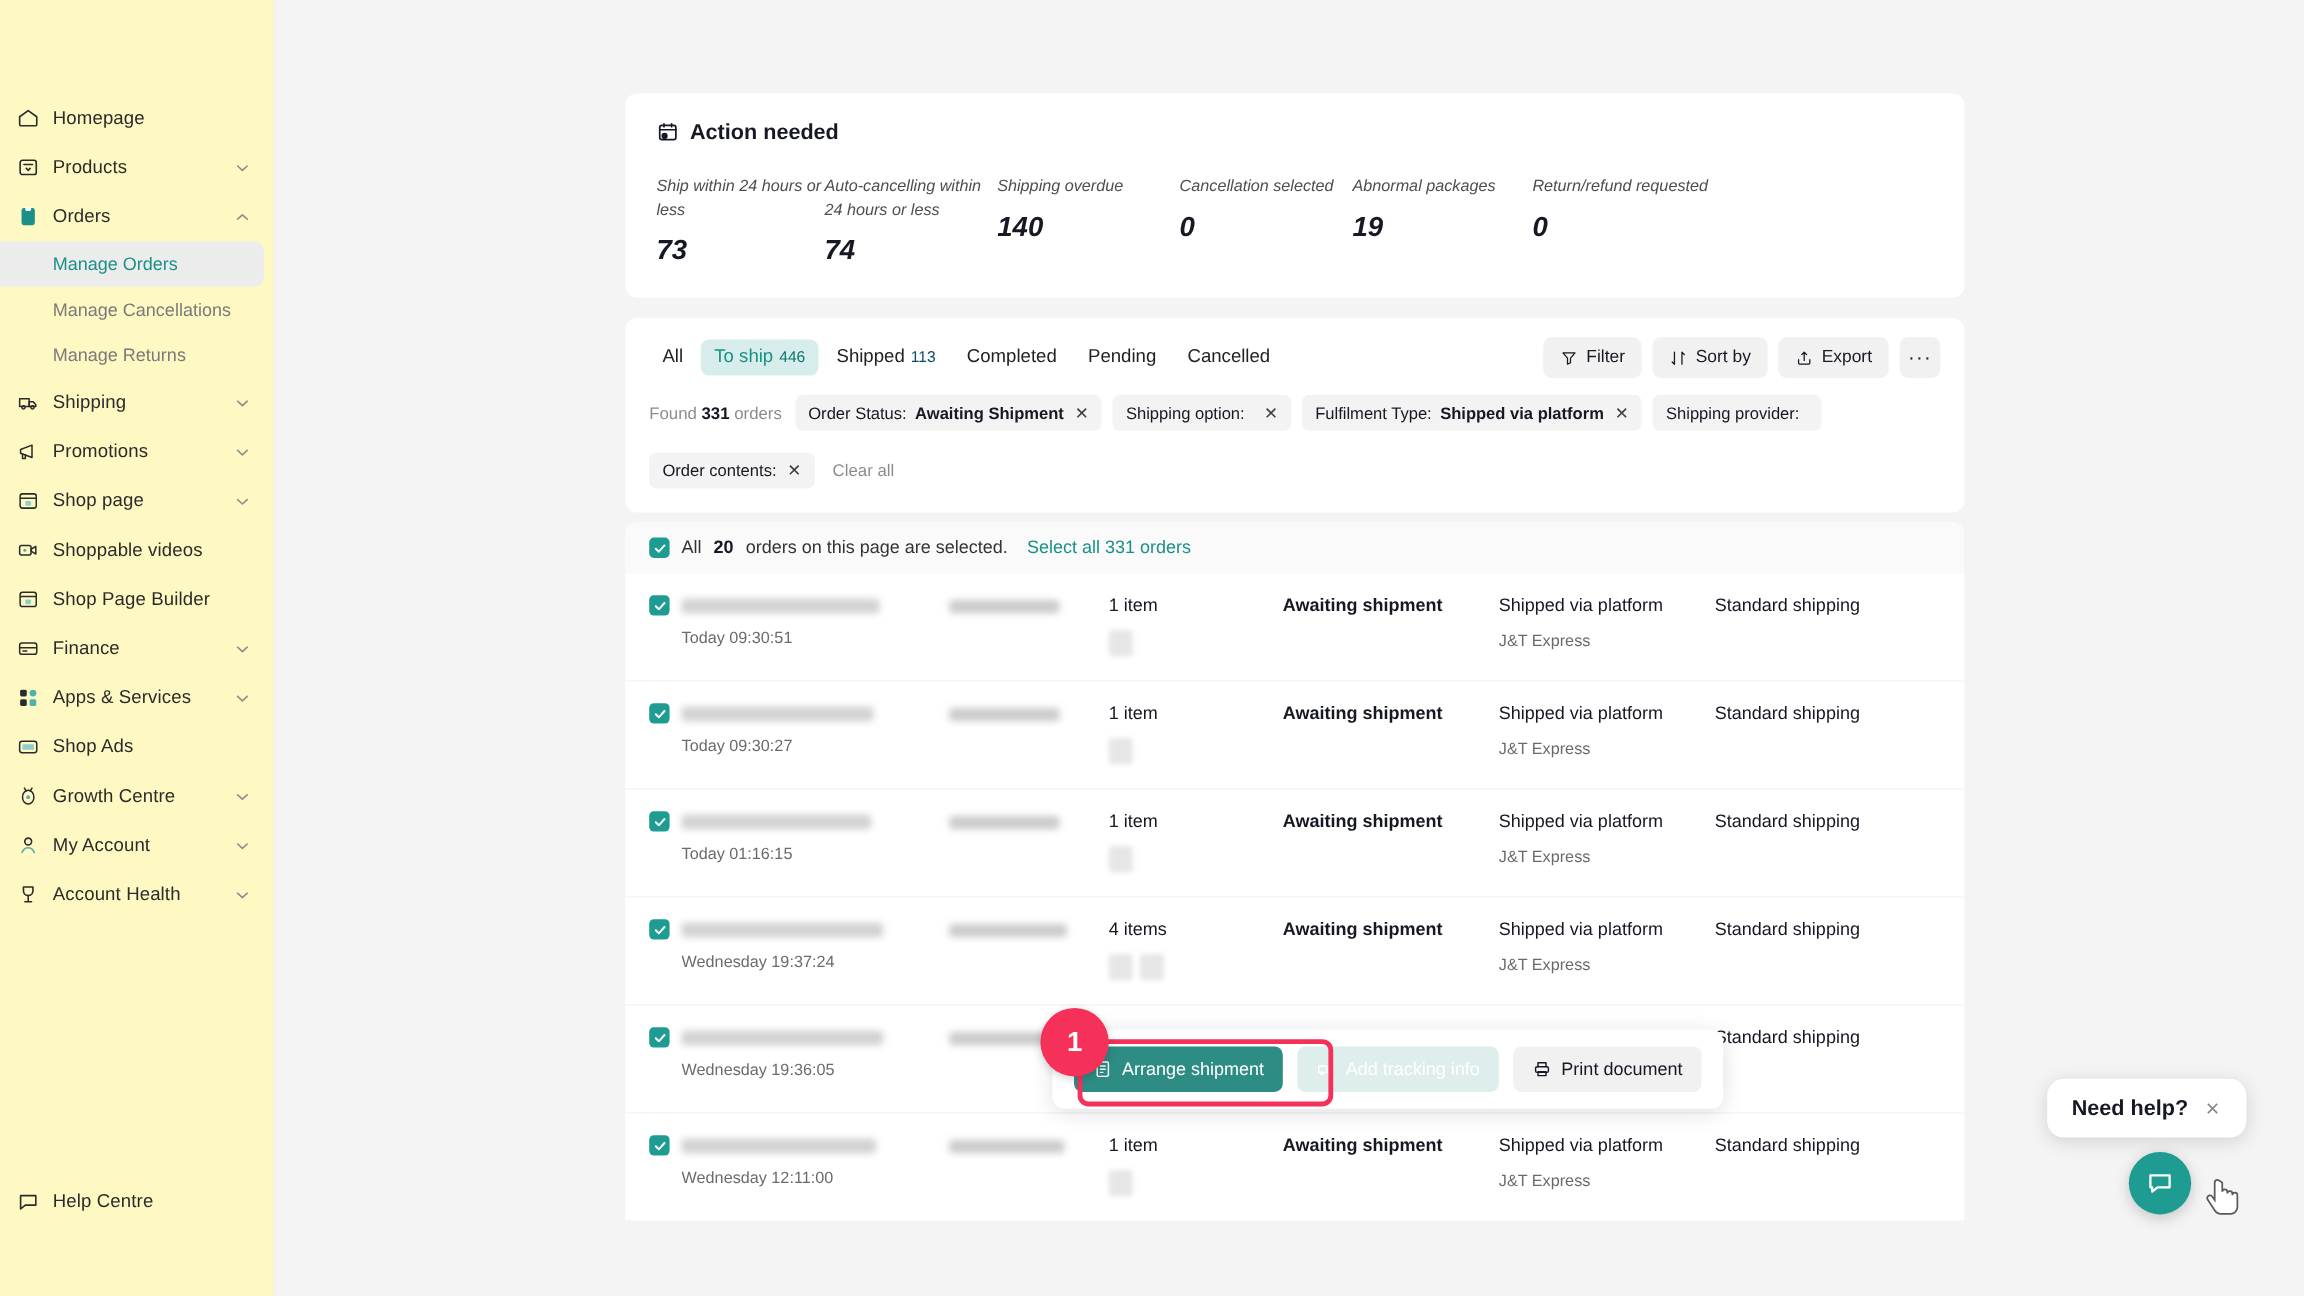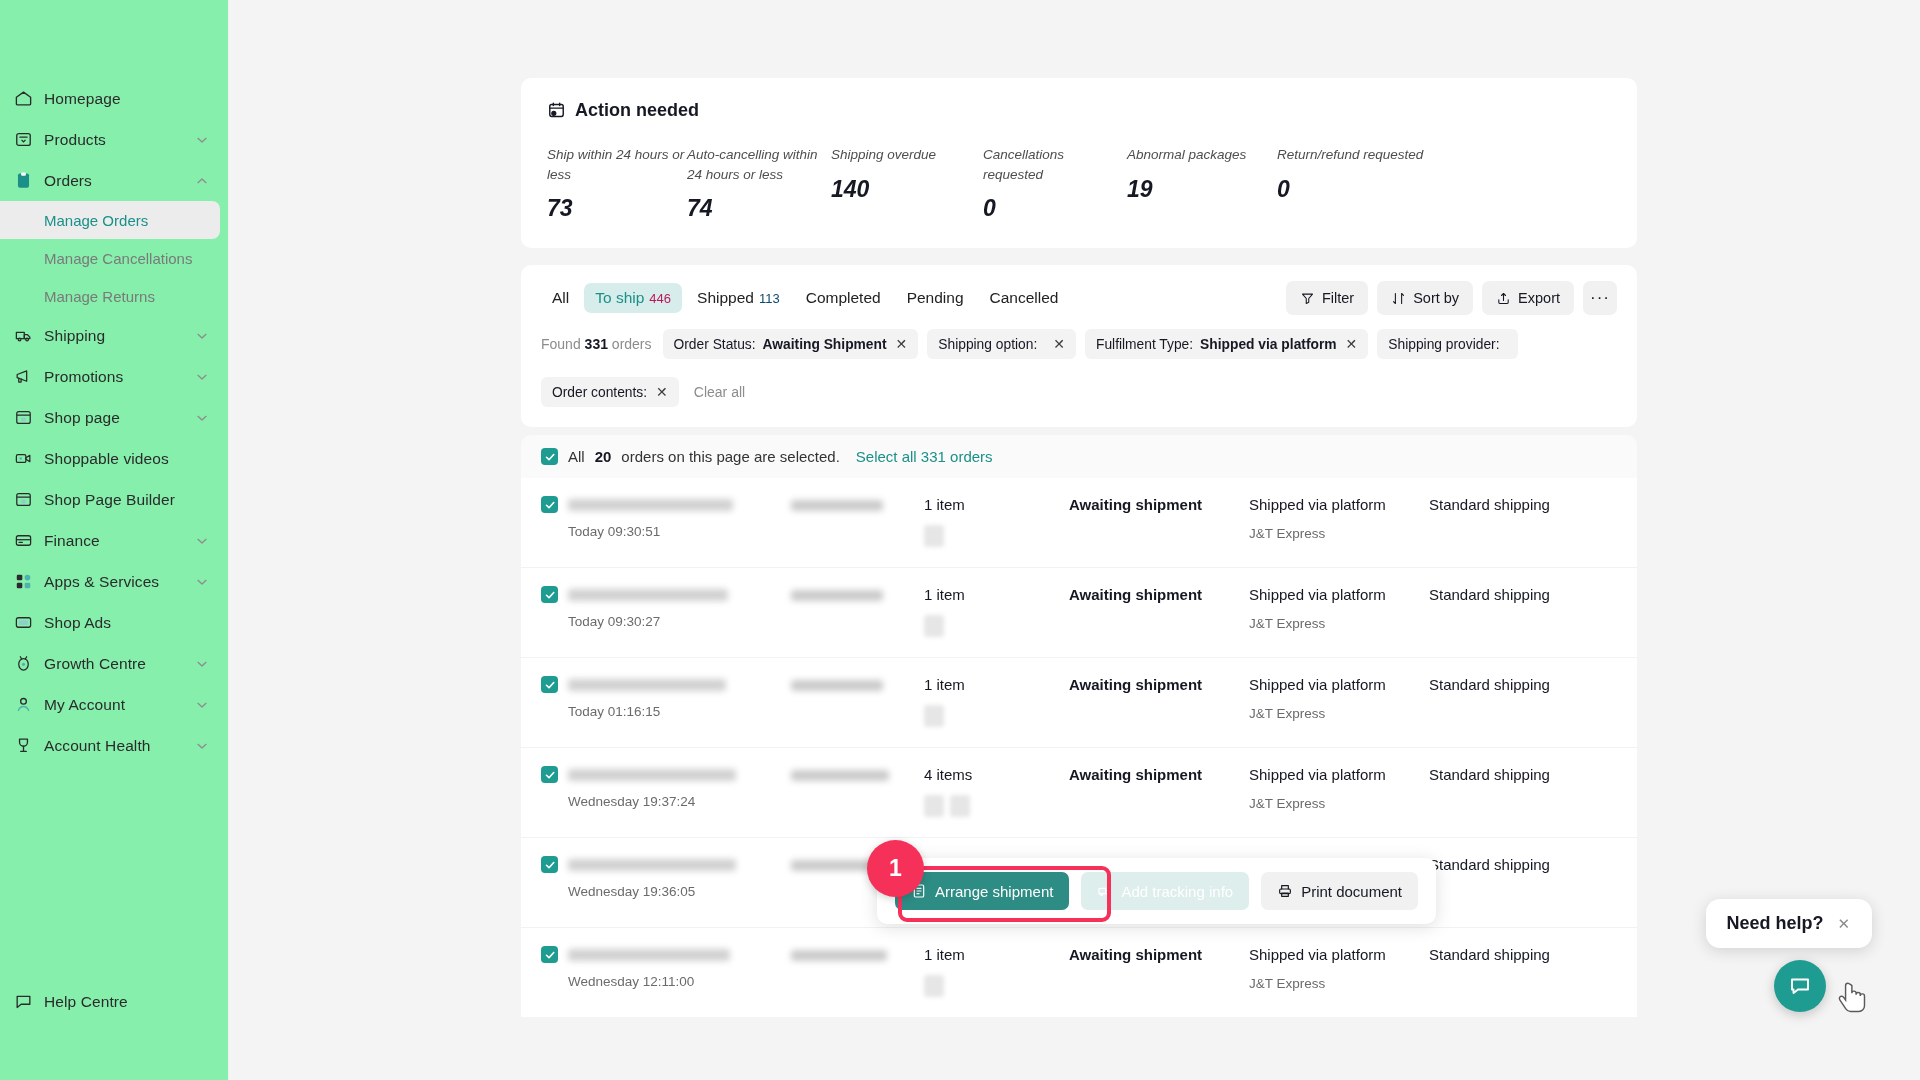--- a/index.html
+++ b/index.html
@@ -8,21 +8,21 @@
     background: #ffffff;
     font-family: "Liberation Sans", sans-serif;
     overflow: hidden;
   }
   #root { position: relative; width: 1920px; height: 1080px; background:#fff; }
 
   
   #sidebar {
     position: absolute; left: 0; top: 0;
     width: 229px; height: 1080px;
-    background: #86efac;
+    background: #fef9c3;
     border-right: 1px solid #efefef;
     padding-top: 78px;
   }
   .nav-item {
     display: flex; align-items: center;
     height: 41px; padding: 0 18px 0 12px;
     cursor: pointer; position: relative;
   }
   .nav-item .ic {
     width: 22px; height: 22px; flex: 0 0 22px;
@@ -88,21 +88,21 @@
   #orders-toolbar { margin-top: 17px; padding: 16px 20px 20px 20px; }
   .tabs-row { display: flex; align-items: center; }
   .tabs { display: flex; align-items: center; gap: 4px; flex: 1 1 auto; }
   .tab {
     display: flex; align-items: baseline; gap: 5px;
     padding: 6px 11px; border-radius: 7px;
     font-size: 15.5px; color: #222; cursor: pointer; white-space: nowrap;
   }
   .tab.active { background: #d7edeb; color: #1a9088; font-weight: normal; }
   .tab .cnt { font-size: 13px; color: #0c4a6e; }
-  .tab.active .cnt { color: #be185d; }
+  .tab.active .cnt { color: #0f766e; }
 
   .tool-btns { display: flex; align-items: flex-start; gap: 9px; }
   .tbtn {
     display: flex; align-items: center; gap: 7px;
     height: 34px; padding: 0 14px;
     background: #f1f1f1; border-radius: 7px;
     font-size: 14.5px; color: #161823; cursor: pointer; white-space: nowrap;
   }
   .tbtn.sq { padding: 0; width: 34px; justify-content: center; font-size: 17px; letter-spacing:1px; }
 
@@ -484,21 +484,21 @@
           </div>
           <div class="an-cell" style="width:144px">
             <div class="an-label">Auto-cancelling within 24 hours or less</div>
             <div class="an-value">74</div>
           </div>
           <div class="an-cell" style="width:152px">
             <div class="an-label">Shipping overdue</div>
             <div class="an-value">140</div>
           </div>
           <div class="an-cell" style="width:144px">
-            <div class="an-label">Cancellations requested</div>
+            <div class="an-label">Cancellation selected</div>
             <div class="an-value">0</div>
           </div>
           <div class="an-cell" style="width:150px">
             <div class="an-label">Abnormal packages</div>
             <div class="an-value">19</div>
           </div>
           <div class="an-cell" style="width:170px">
             <div class="an-label">Return/refund requested</div>
             <div class="an-value">0</div>
           </div>

